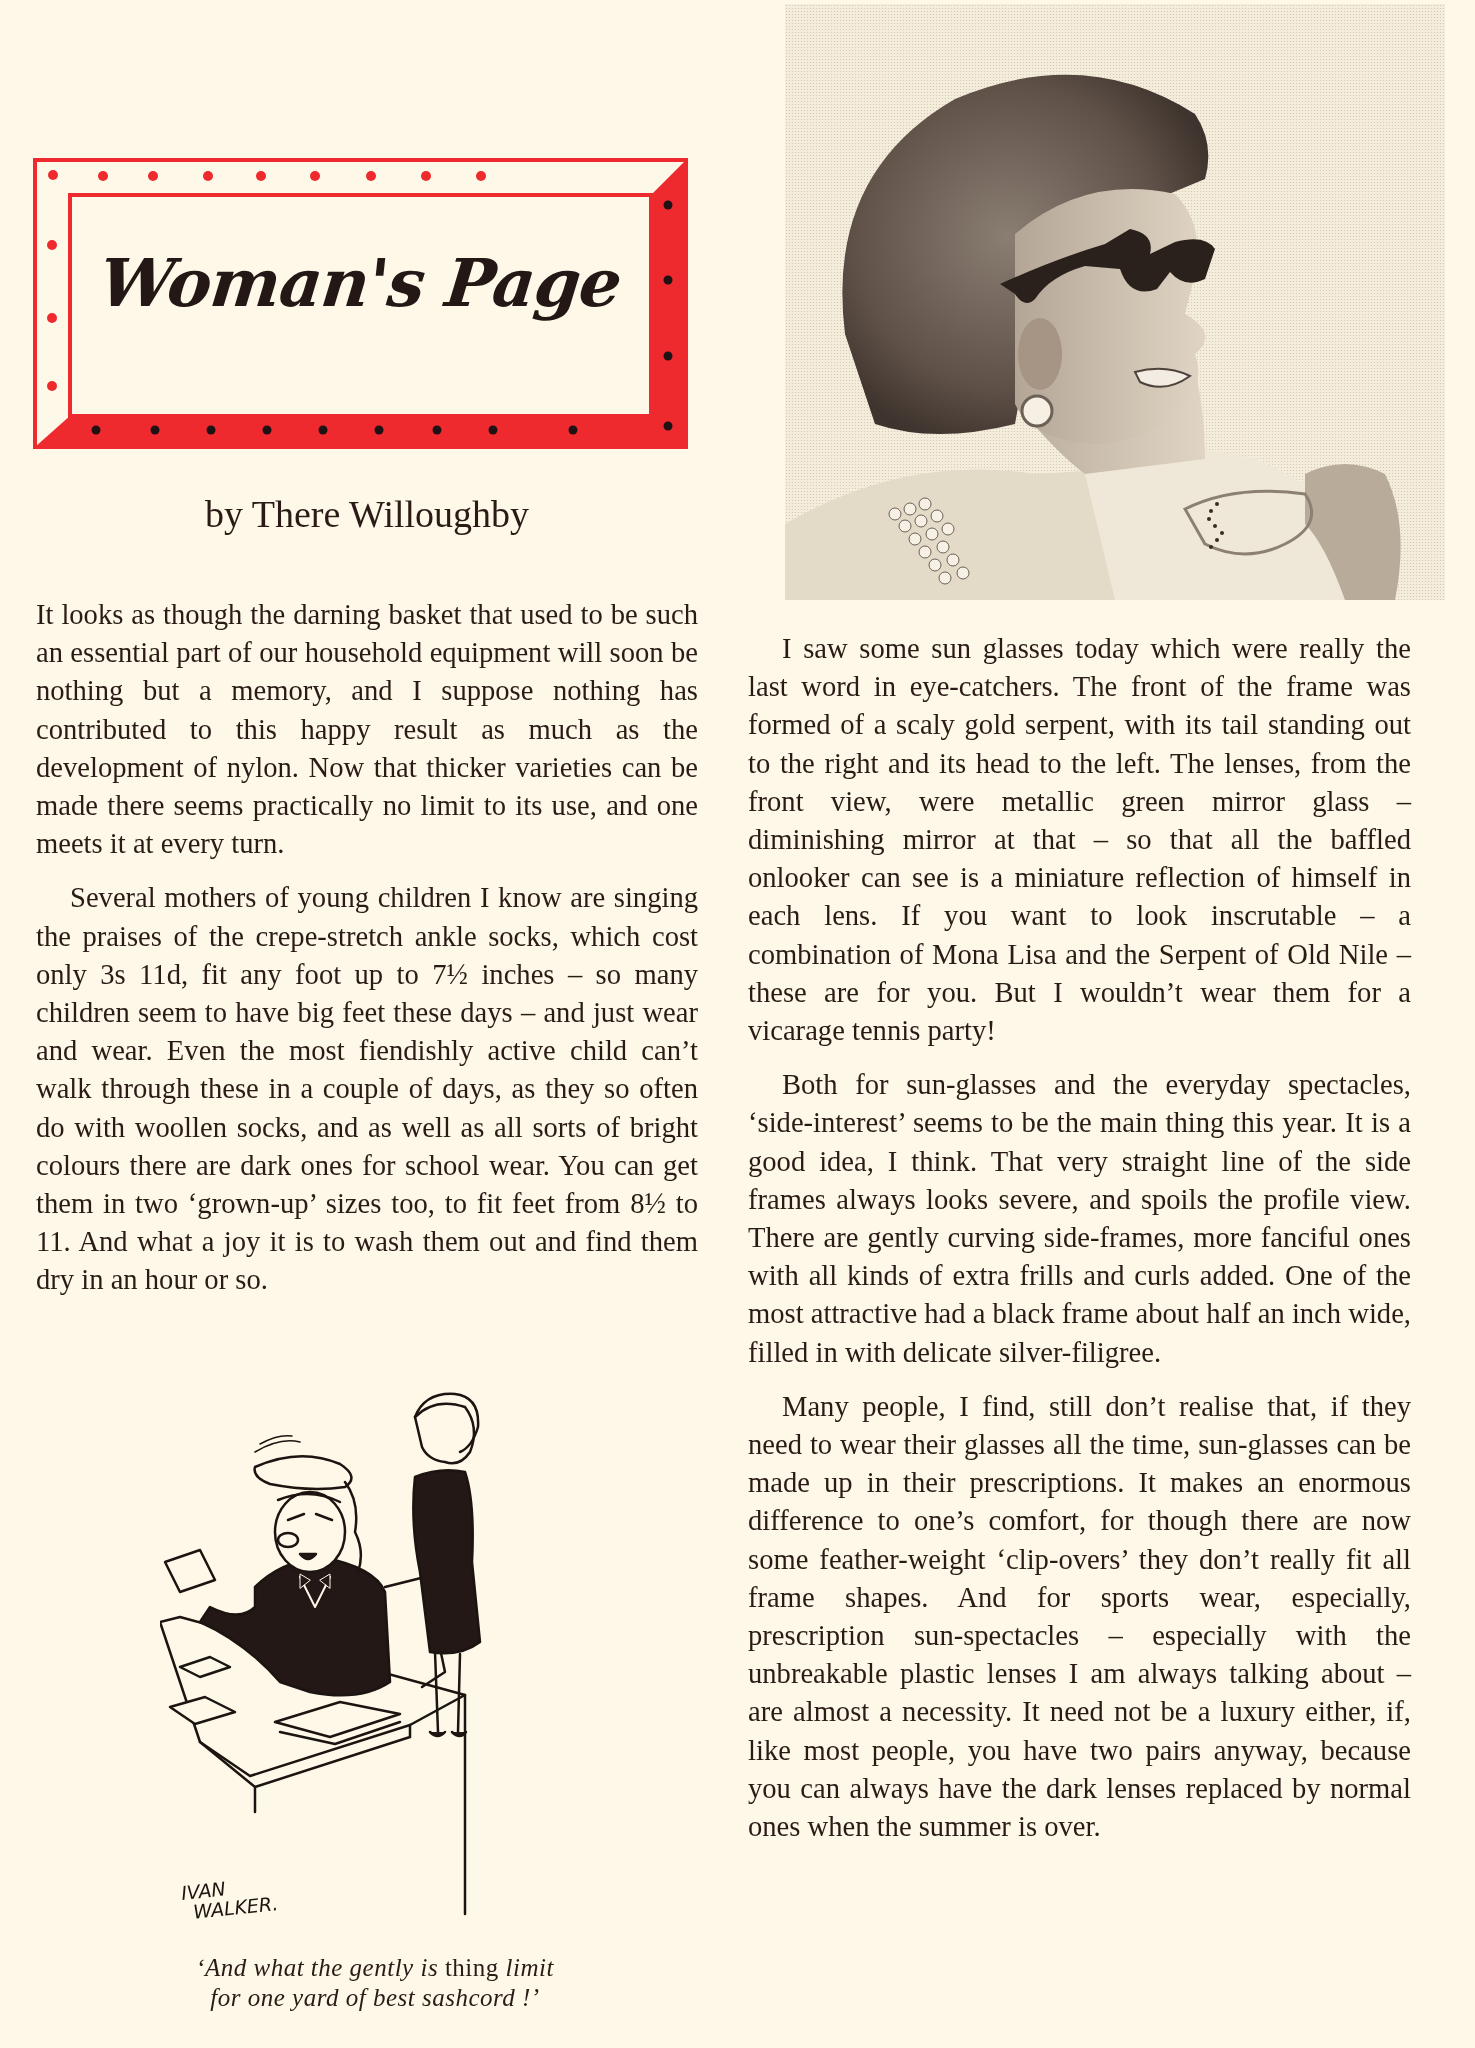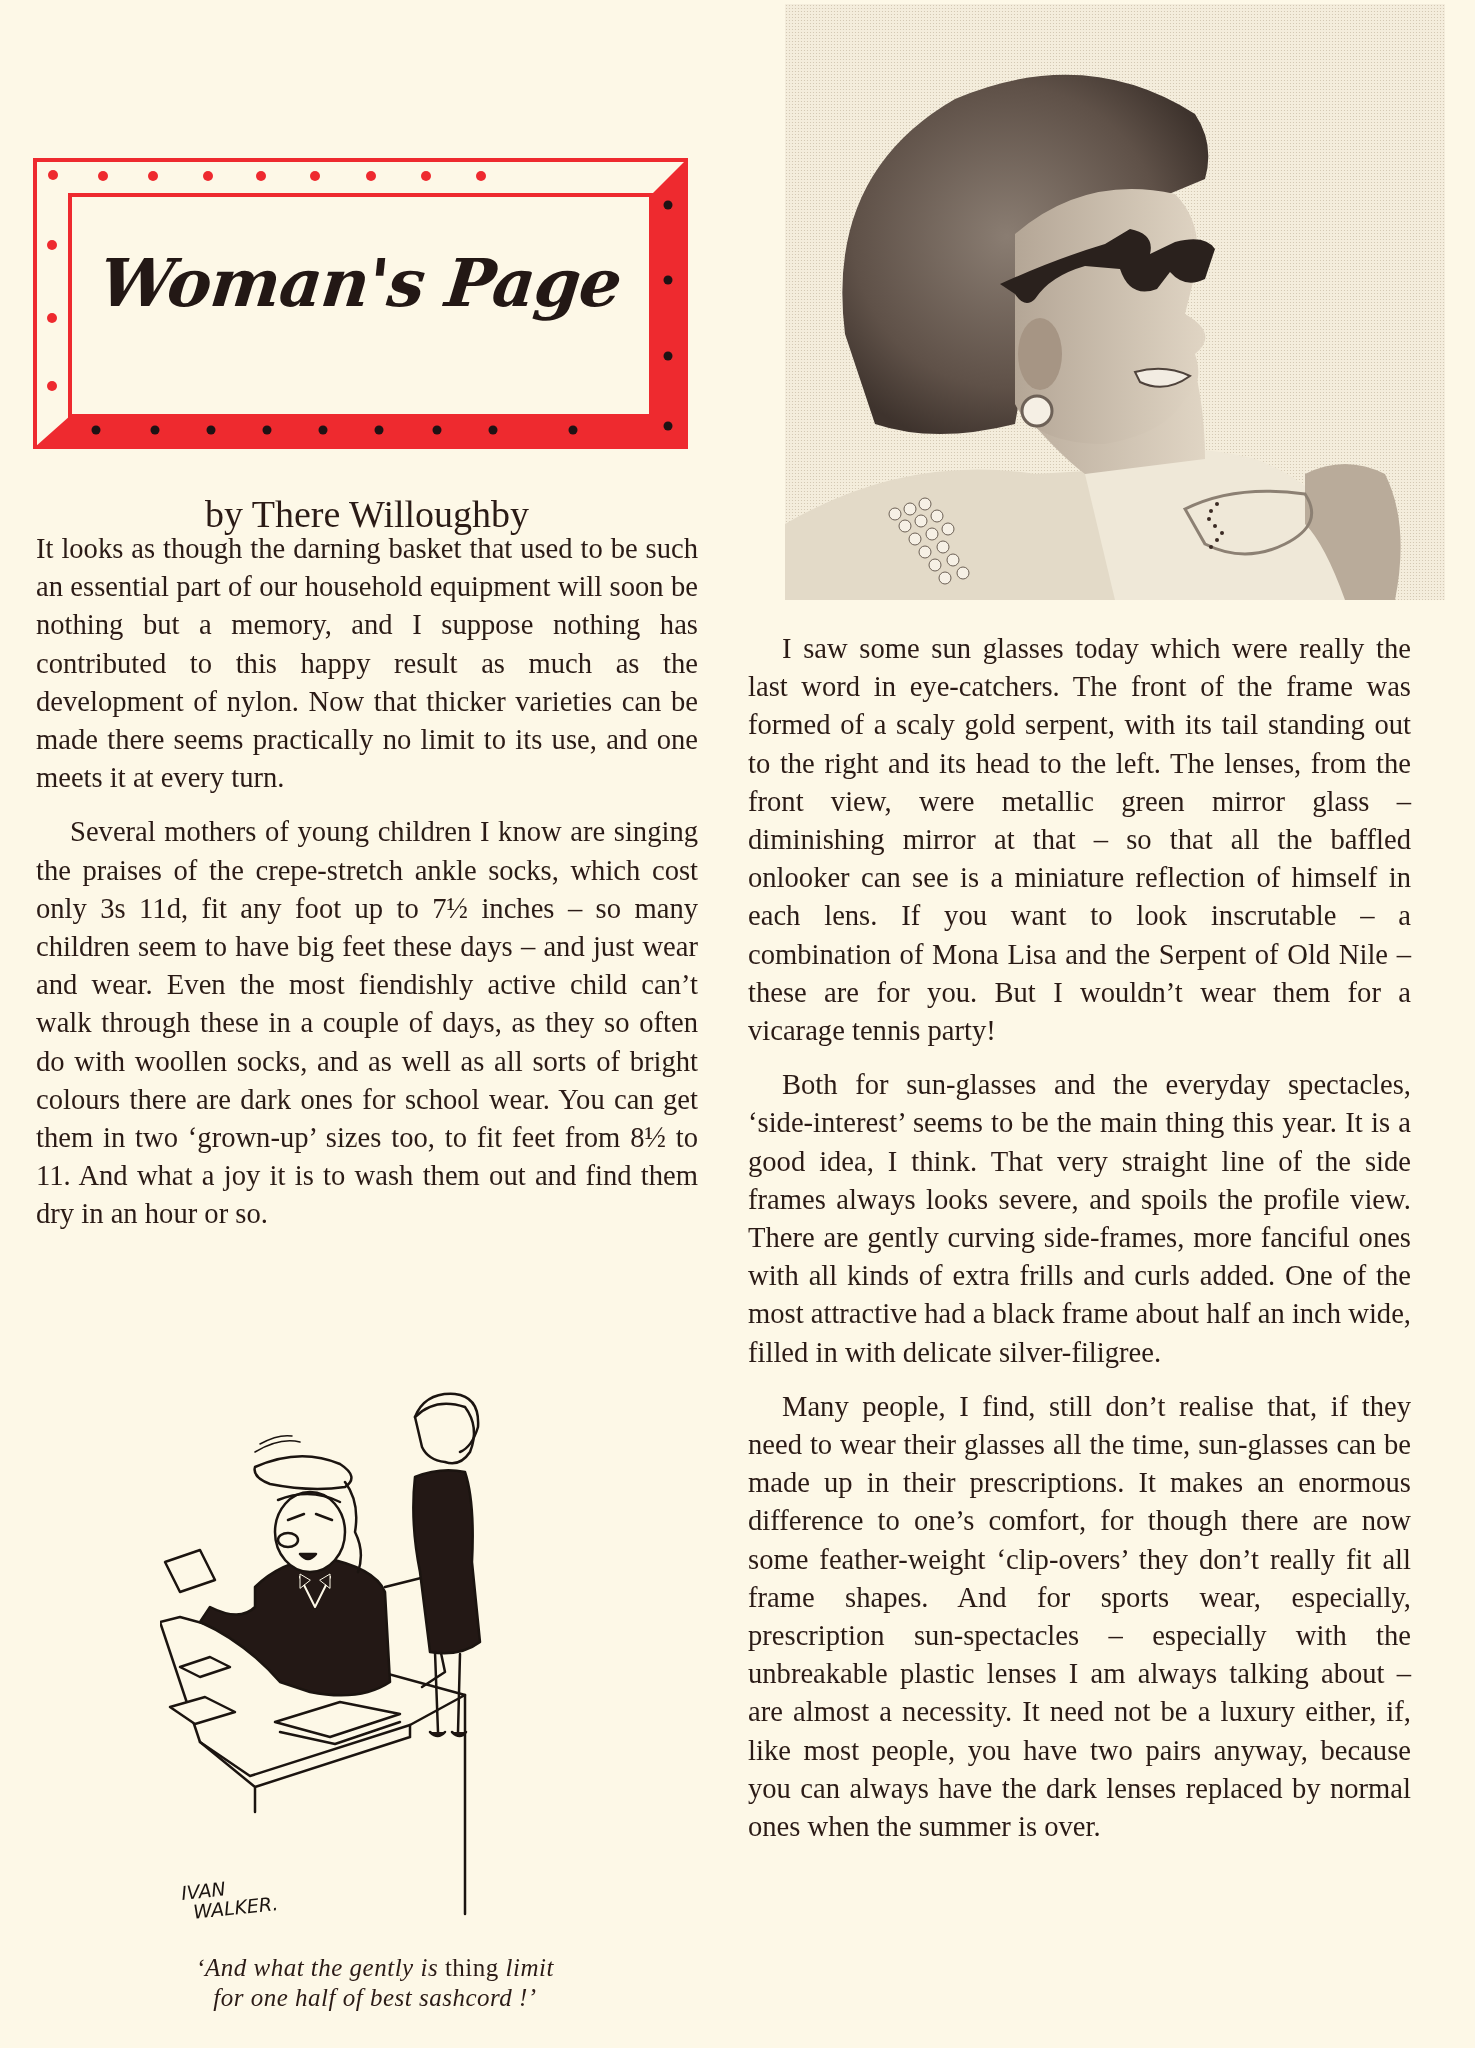--- a/index.html
+++ b/index.html
@@ -29,21 +29,21 @@
   }
 
   
   .col p {
     margin:0; font-size:28.6px; line-height:38.2px;
     text-align:justify; text-align-last:left;
     hyphens:none;
   }
   .col p + p { margin-top:16px; }
   .col p.indent { text-indent:34px; }
-  #col-left { left:36px; width:662px; top:530px; }
+  #col-left { left:36px; width:662px; top:596px; }
   #col-right { left:748px; width:663px; top:630px; }
 
   
   #photo { left:785px; top:4px; width:660px; height:596px; overflow:hidden; }
 
   
   #cartoon { left:160px; top:1392px; width:440px; height:548px; }
   #cartoon-signature {
     position:absolute; left:22px; top:486px;
     font-family:"DejaVu Sans","Liberation Sans",sans-serif;
@@ -221,14 +221,14 @@
   <div id="cartoon-signature">
     <div>IVAN</div>
     <div style="margin-left:10px;">WALKER.</div>
   </div>
 </div>
 
 <div id="caption" class="abs">
   <div>
     <span>‘And what the gently is </span><span class="roman">thing</span><span> limit</span>
   </div>
-  <div>for one half of best sashcord !’</div>
+  <div>for one yard of best sashcord !’</div>
 </div>
 
 </body></html>

